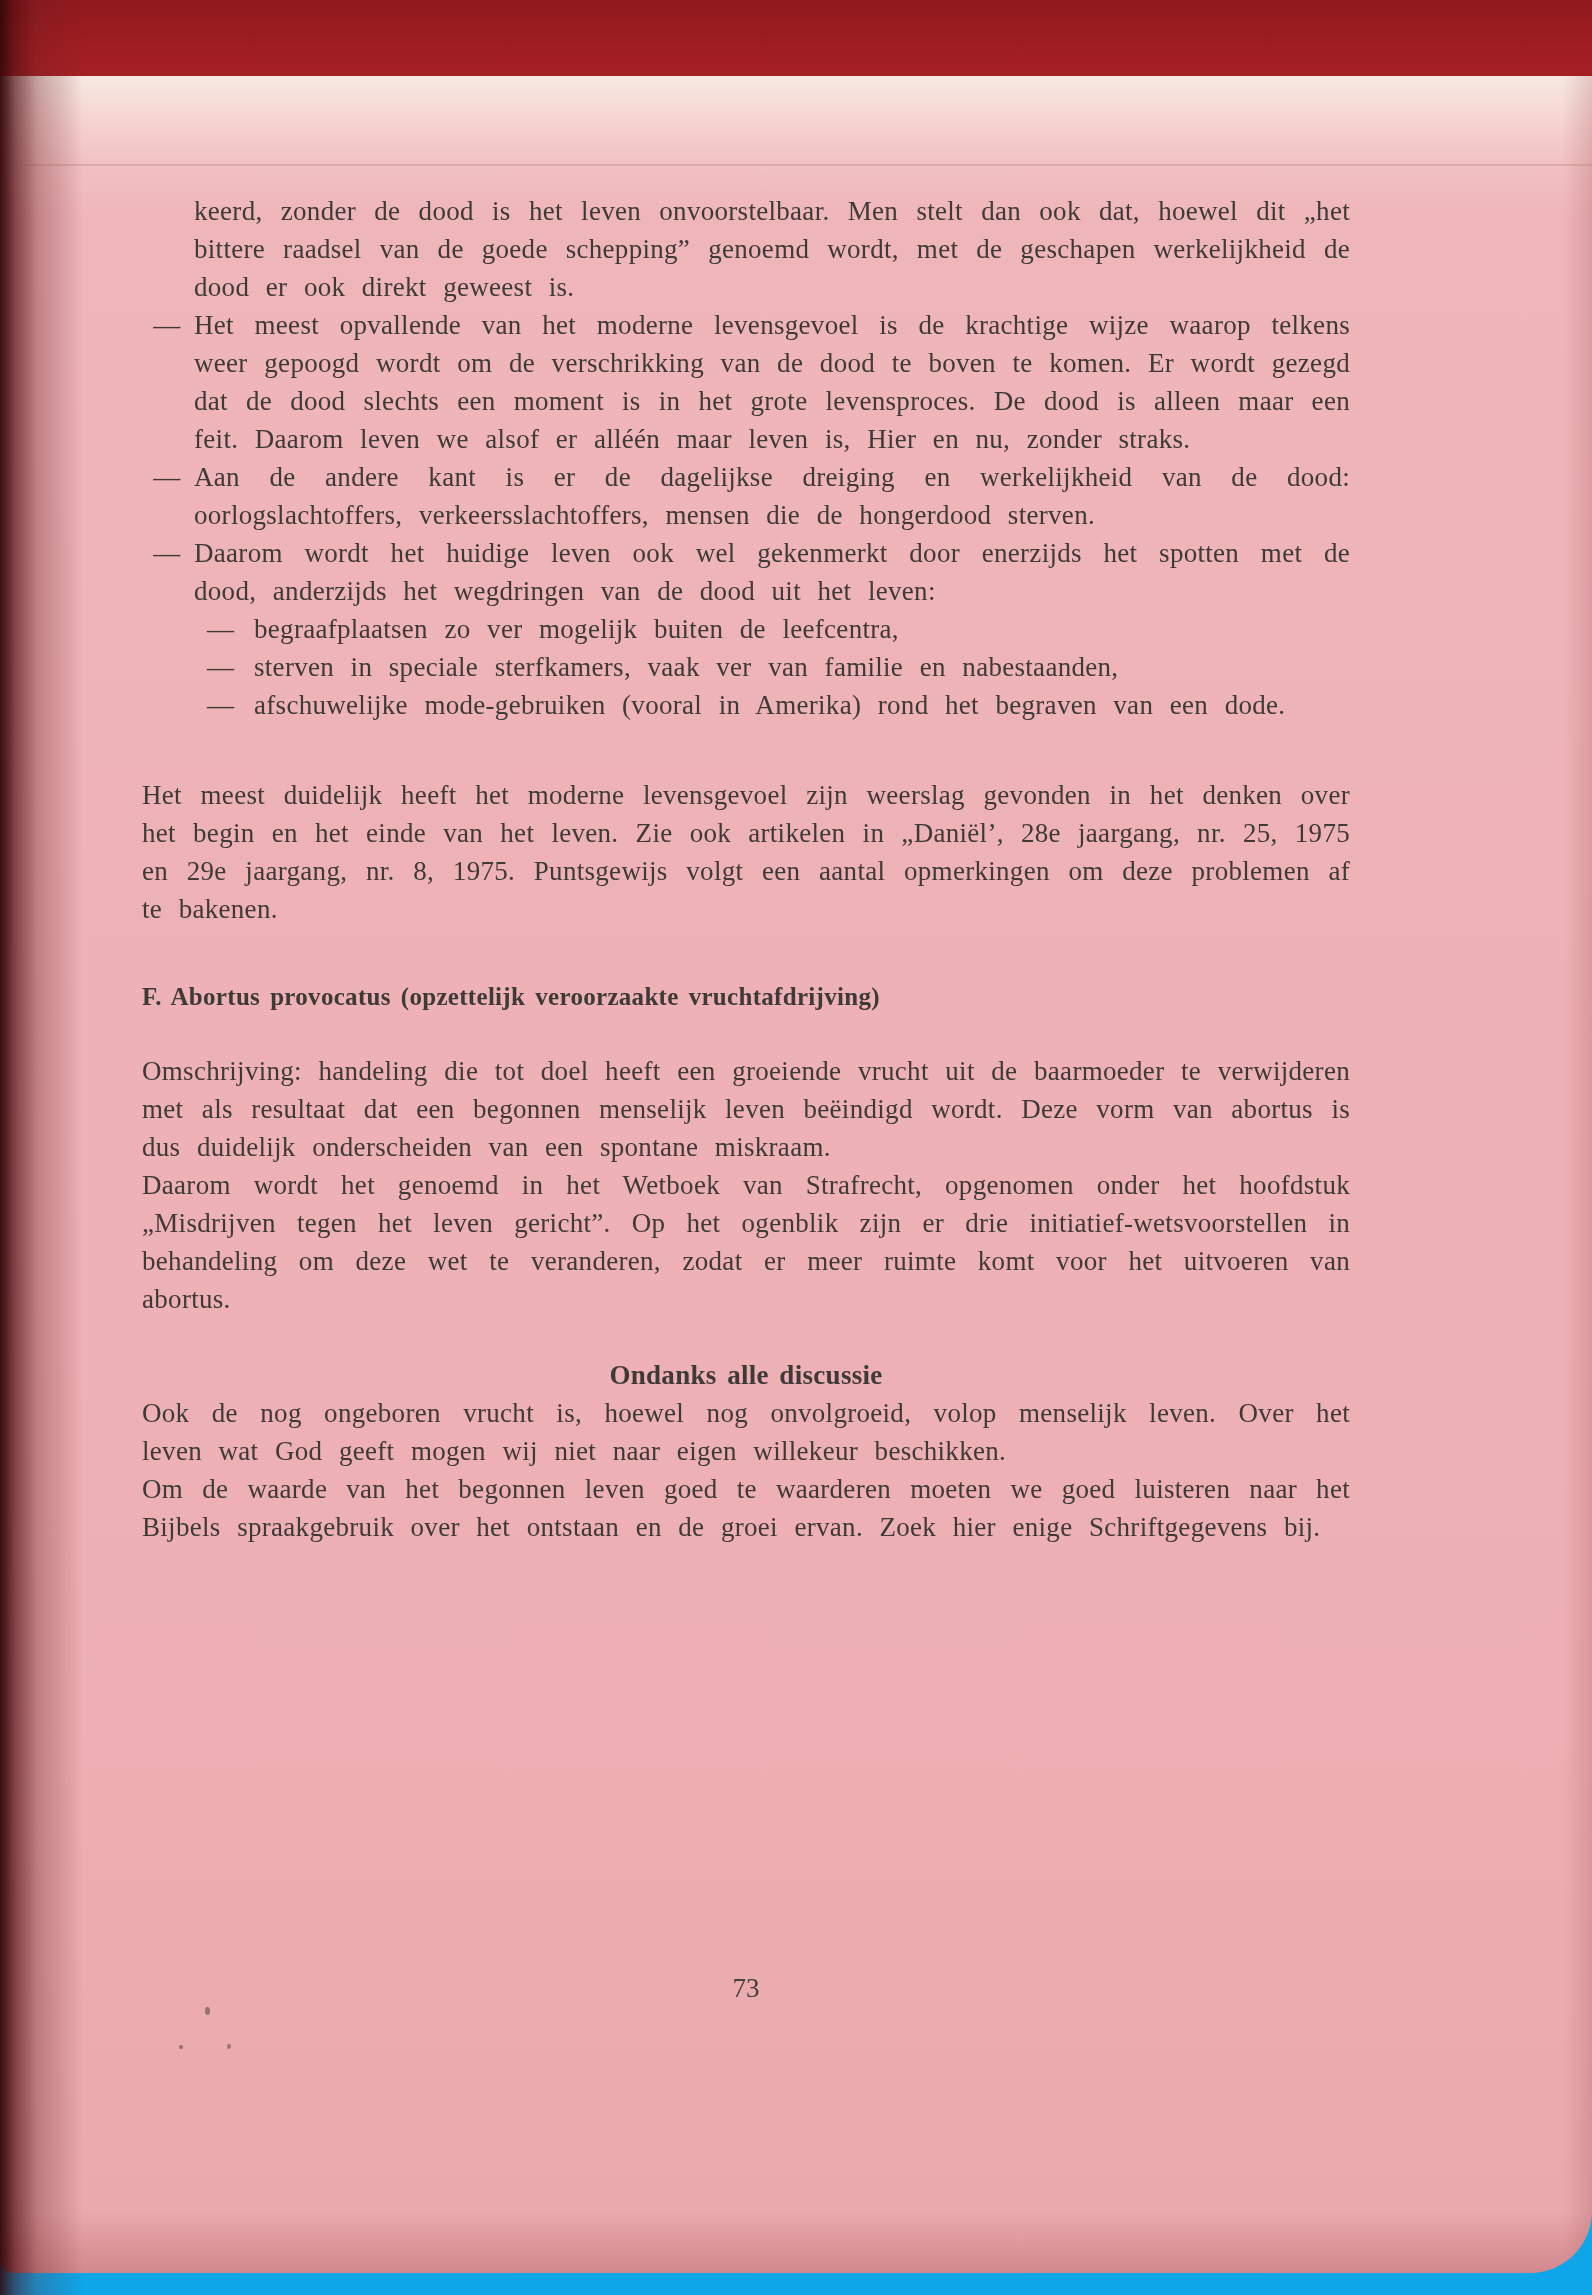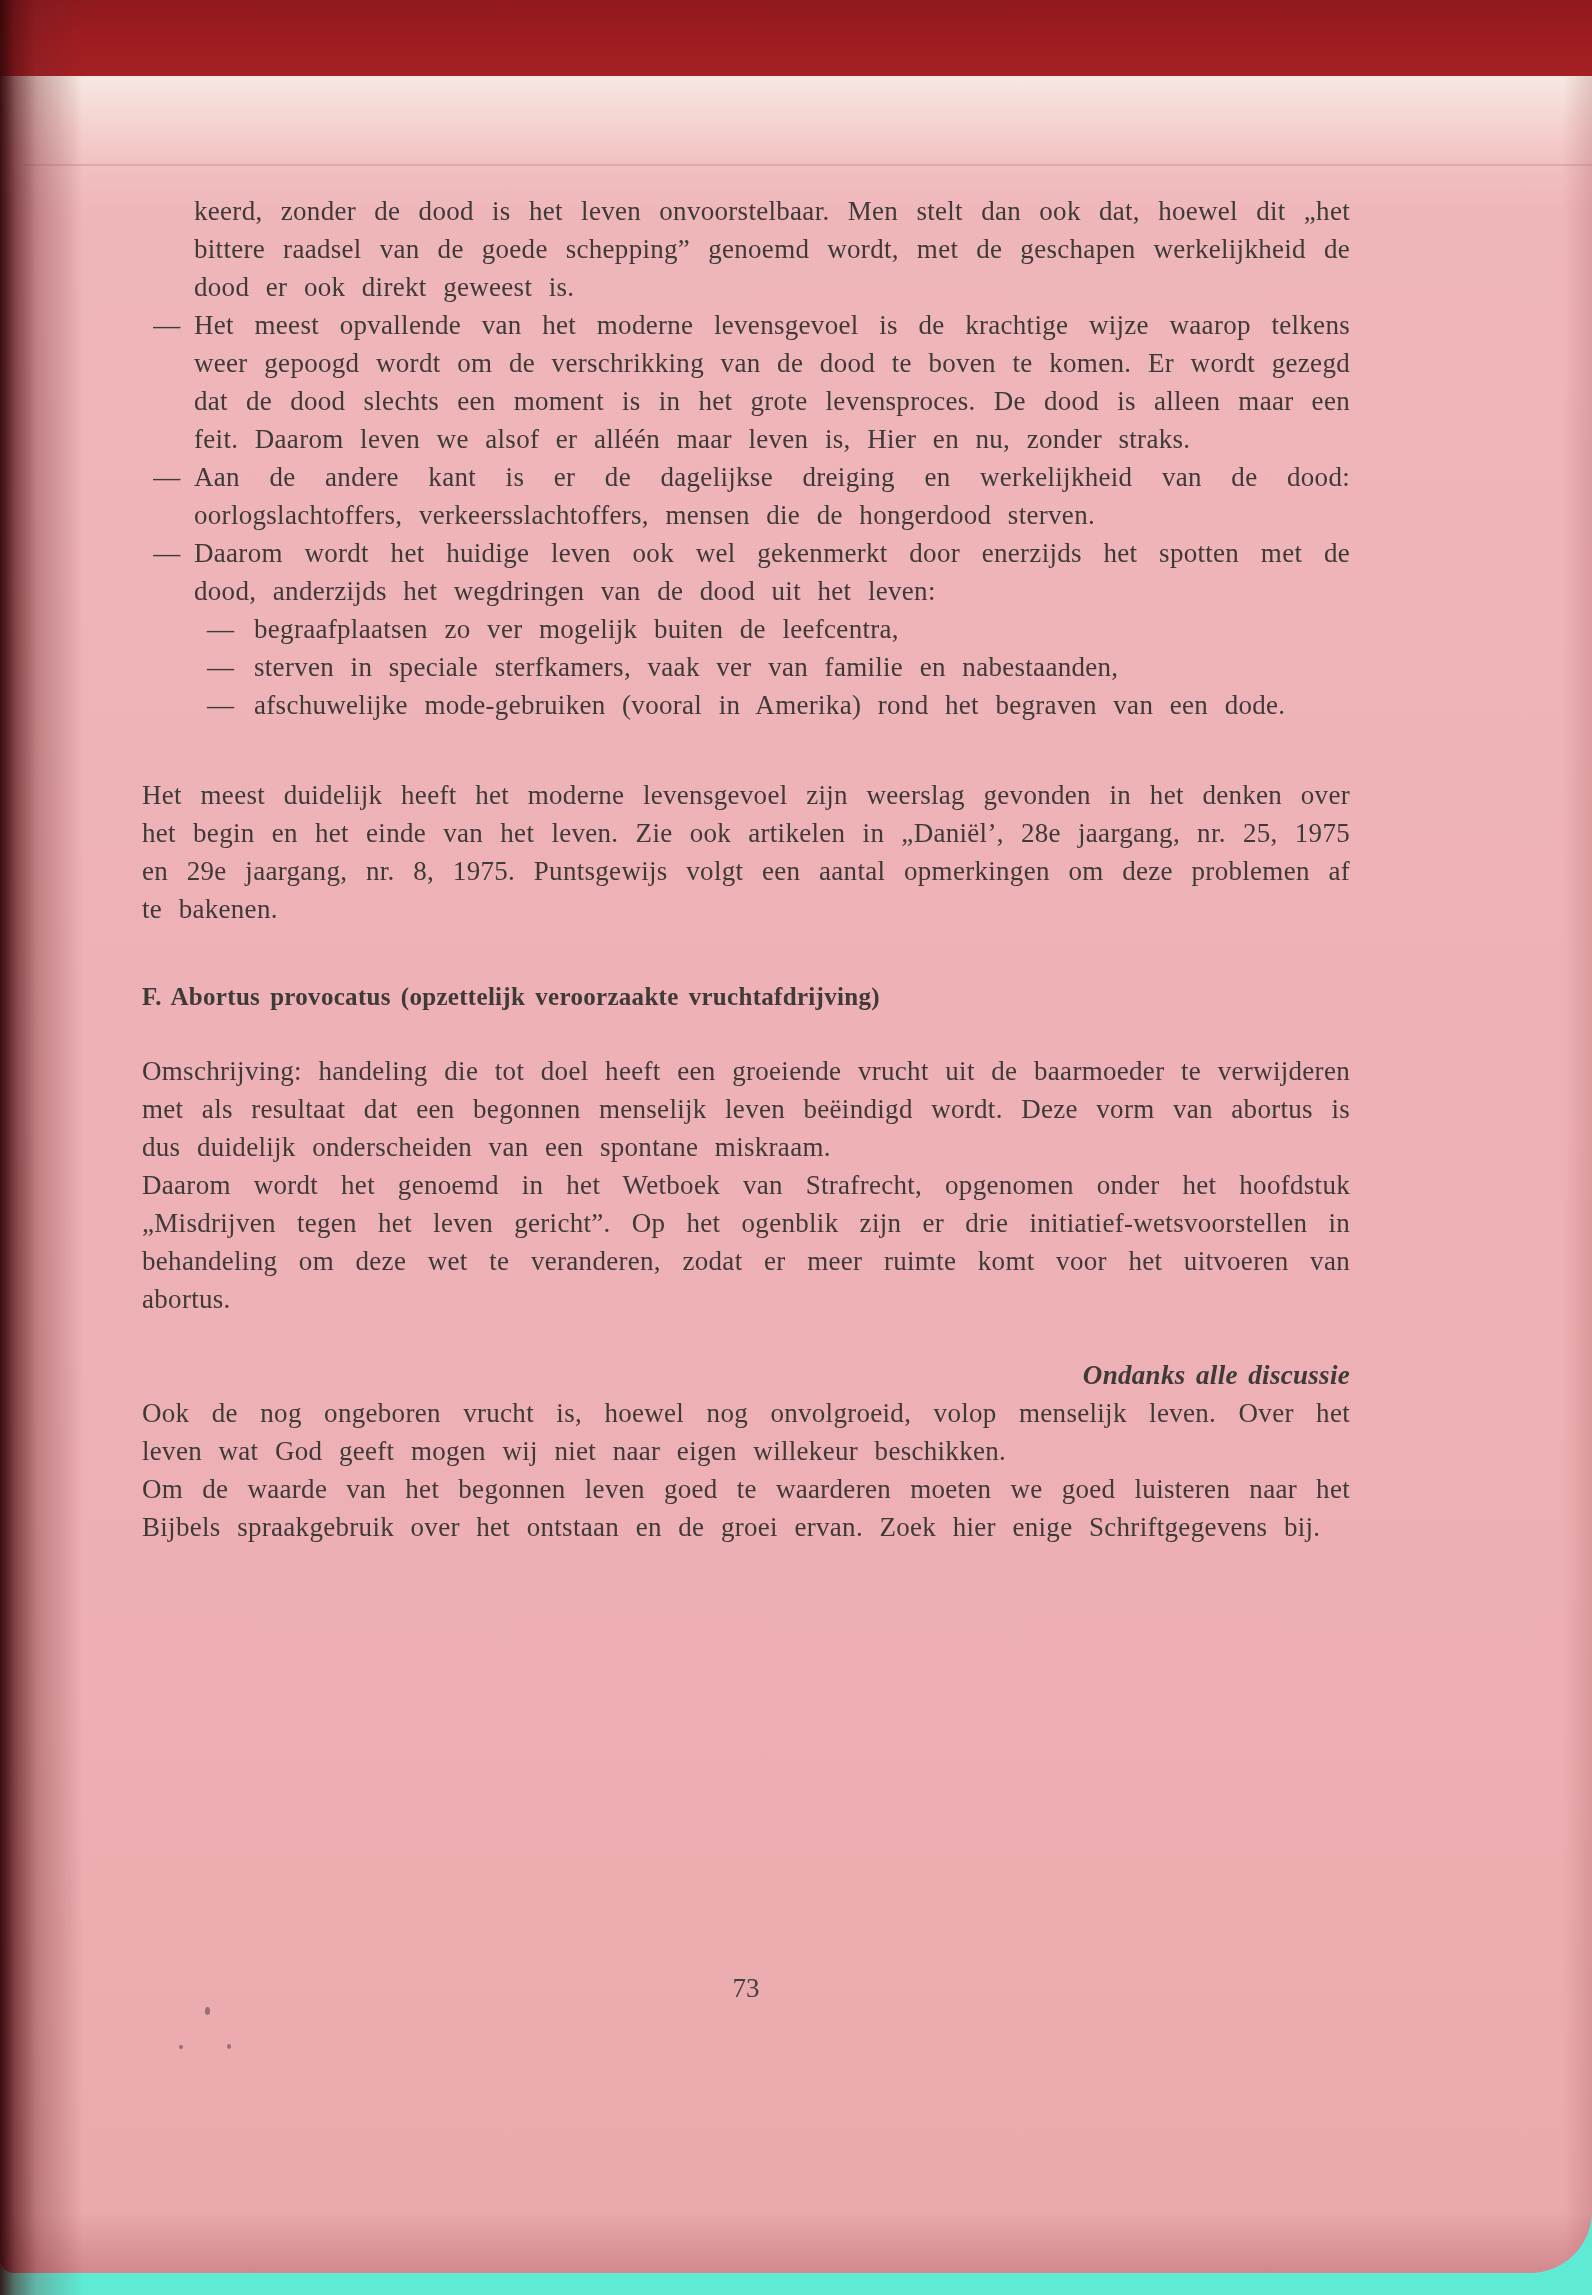--- a/index.html
+++ b/index.html
@@ -3,21 +3,21 @@
 <meta charset="utf-8">
 <style>
   * { margin: 0; padding: 0; box-sizing: border-box; }
   html, body { background: #6b1013; }
   body { font-family: "Liberation Serif", "DejaVu Serif", serif; }
 
   .canvas {
     position: relative;
     width: 1592px;
     height: 2295px;
-    background: #5eead4;
+    background: #0ea5e9;
     overflow: hidden;
   }
 
   
   .cover-top {
     position: absolute;
     left: 0; top: 0;
     width: 100%; height: 78px;
     background: linear-gradient(180deg, #8f191d 0%, #a01d21 60%, #a42024 100%);
     z-index: 0;
@@ -97,22 +97,21 @@
     margin-top: 50px;
     margin-bottom: 36px;
     font-weight: bold;
     font-size: 25px;
     text-align: left;
     word-spacing: 3.5px;
   }
 
   .heading-ondanks {
     margin-top: 38px;
-    font-style: italic;
-    text-align: right;
+    text-align: center;
     word-spacing: 3.5px;
   }
 
   .pagenum {
     position: absolute;
     left: 142px; top: 1973px;
     width: 1208px;
     text-align: center;
     font-size: 27px;
     color: #46413d;

